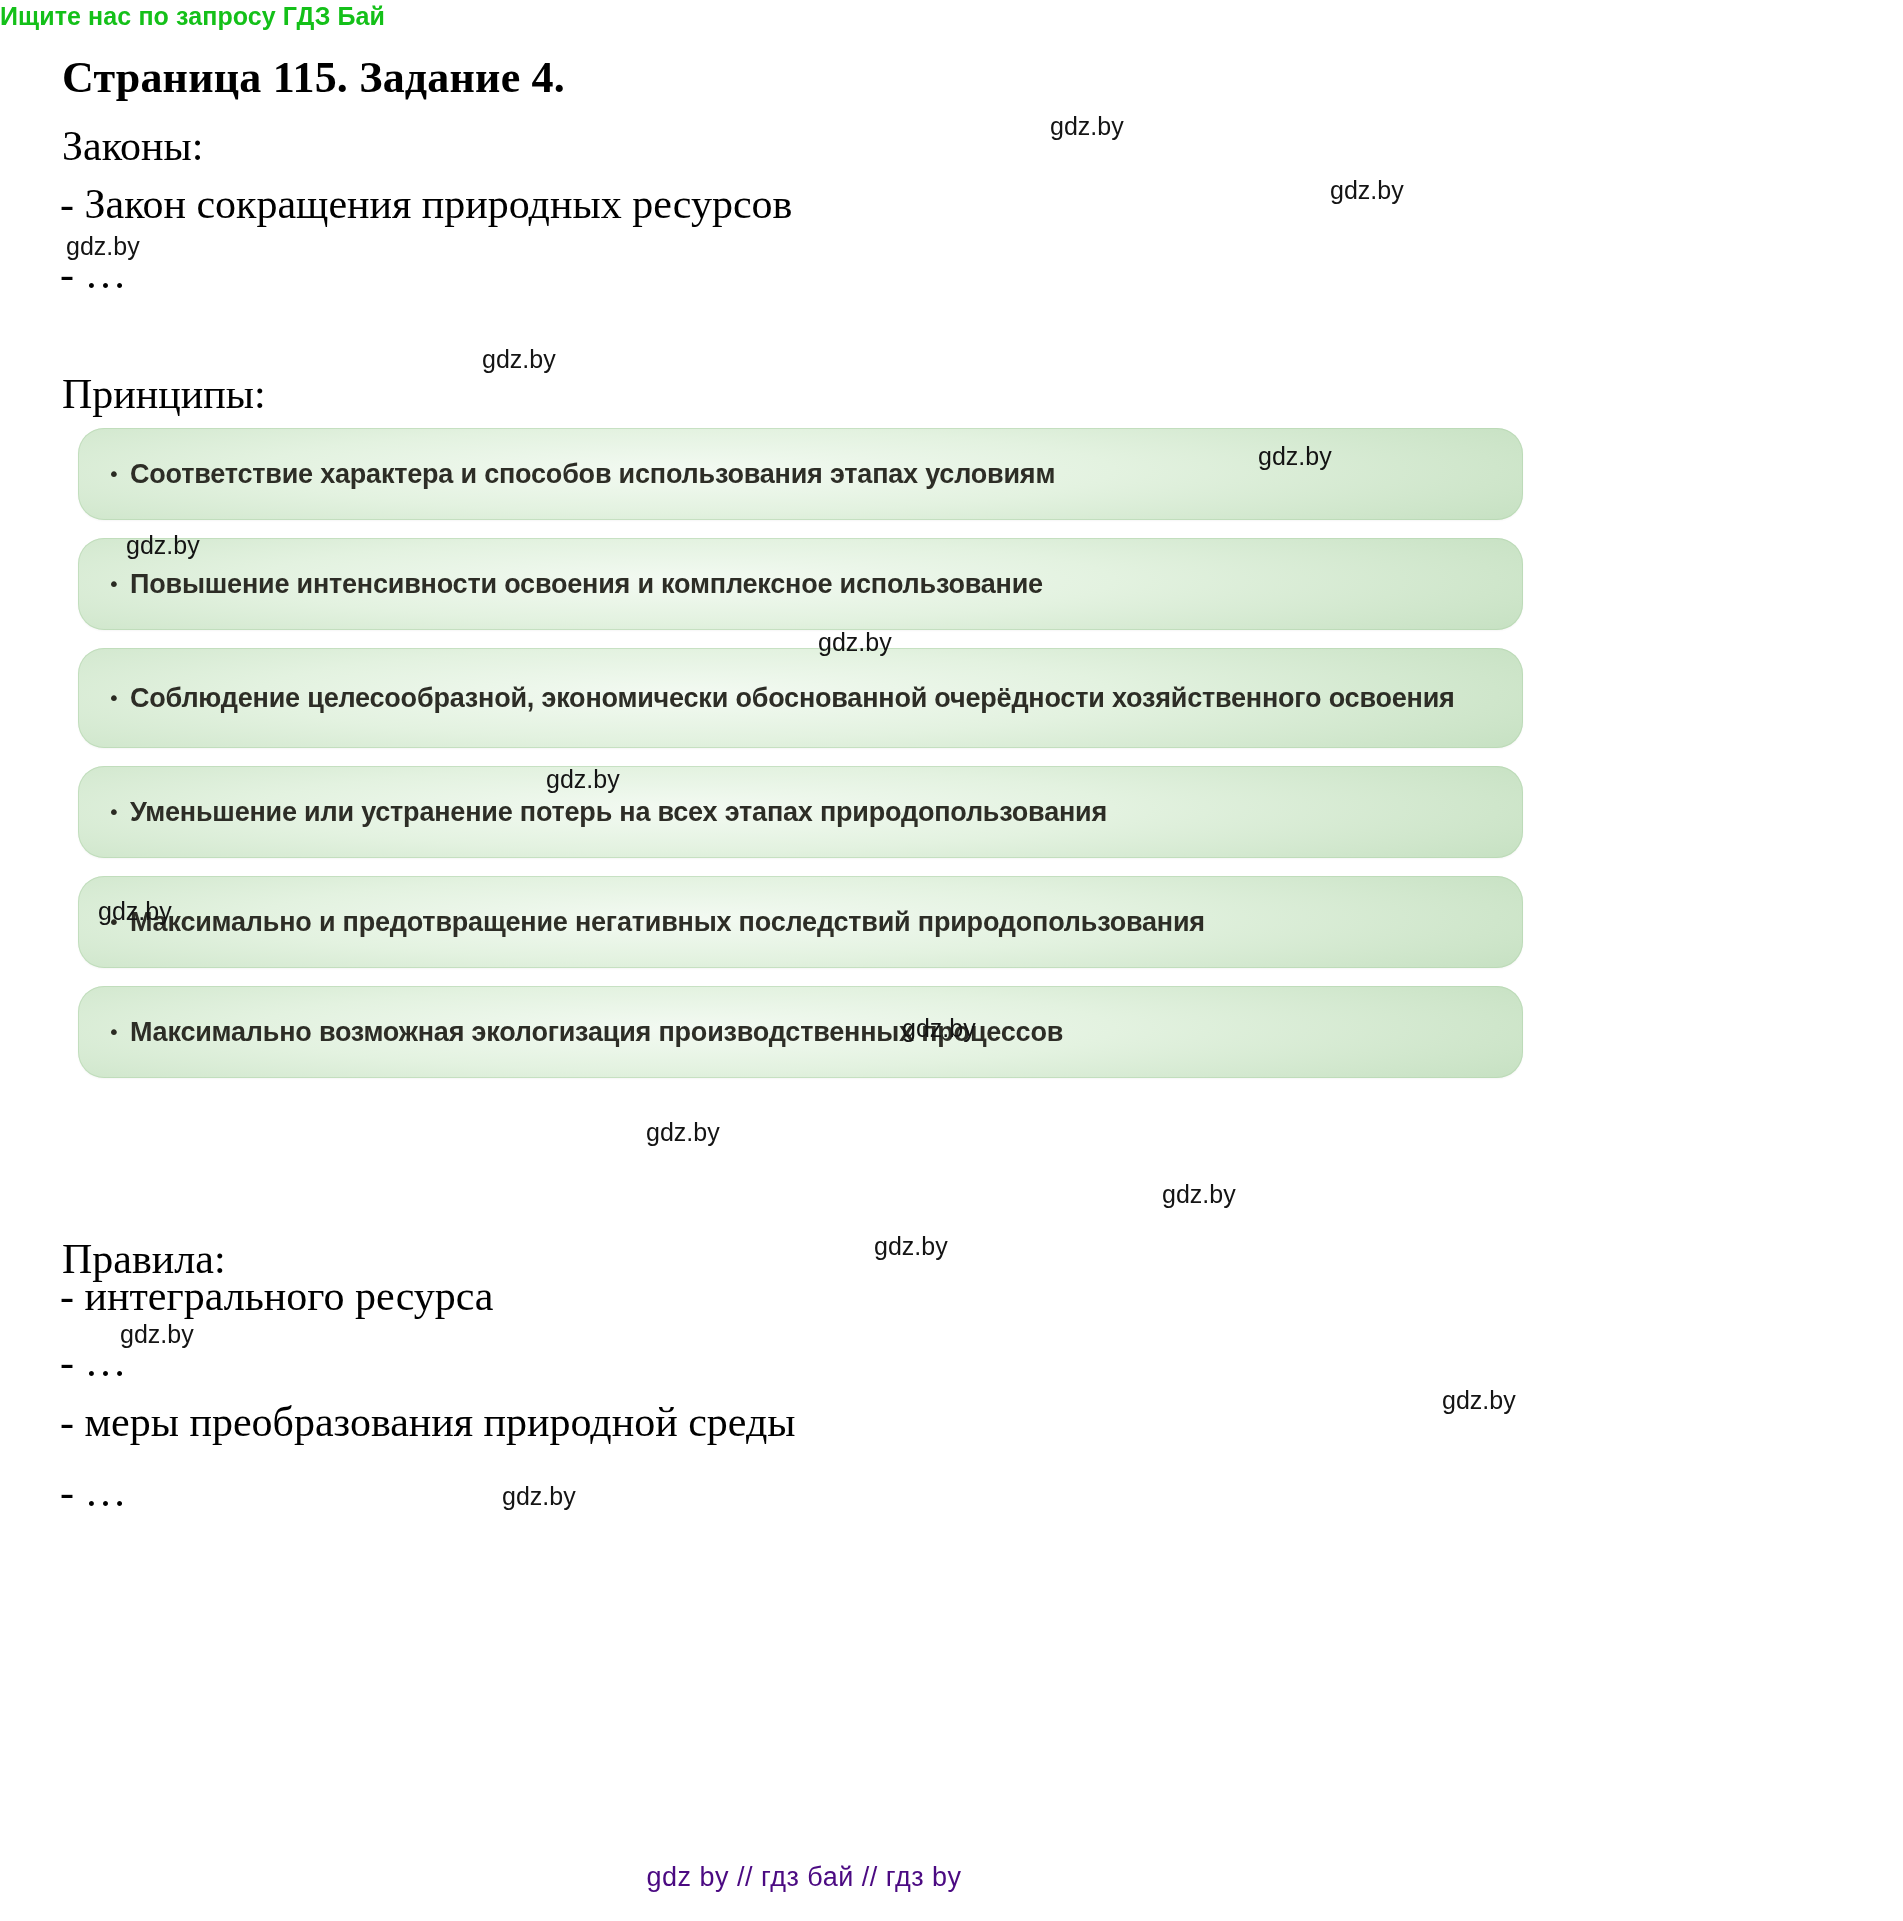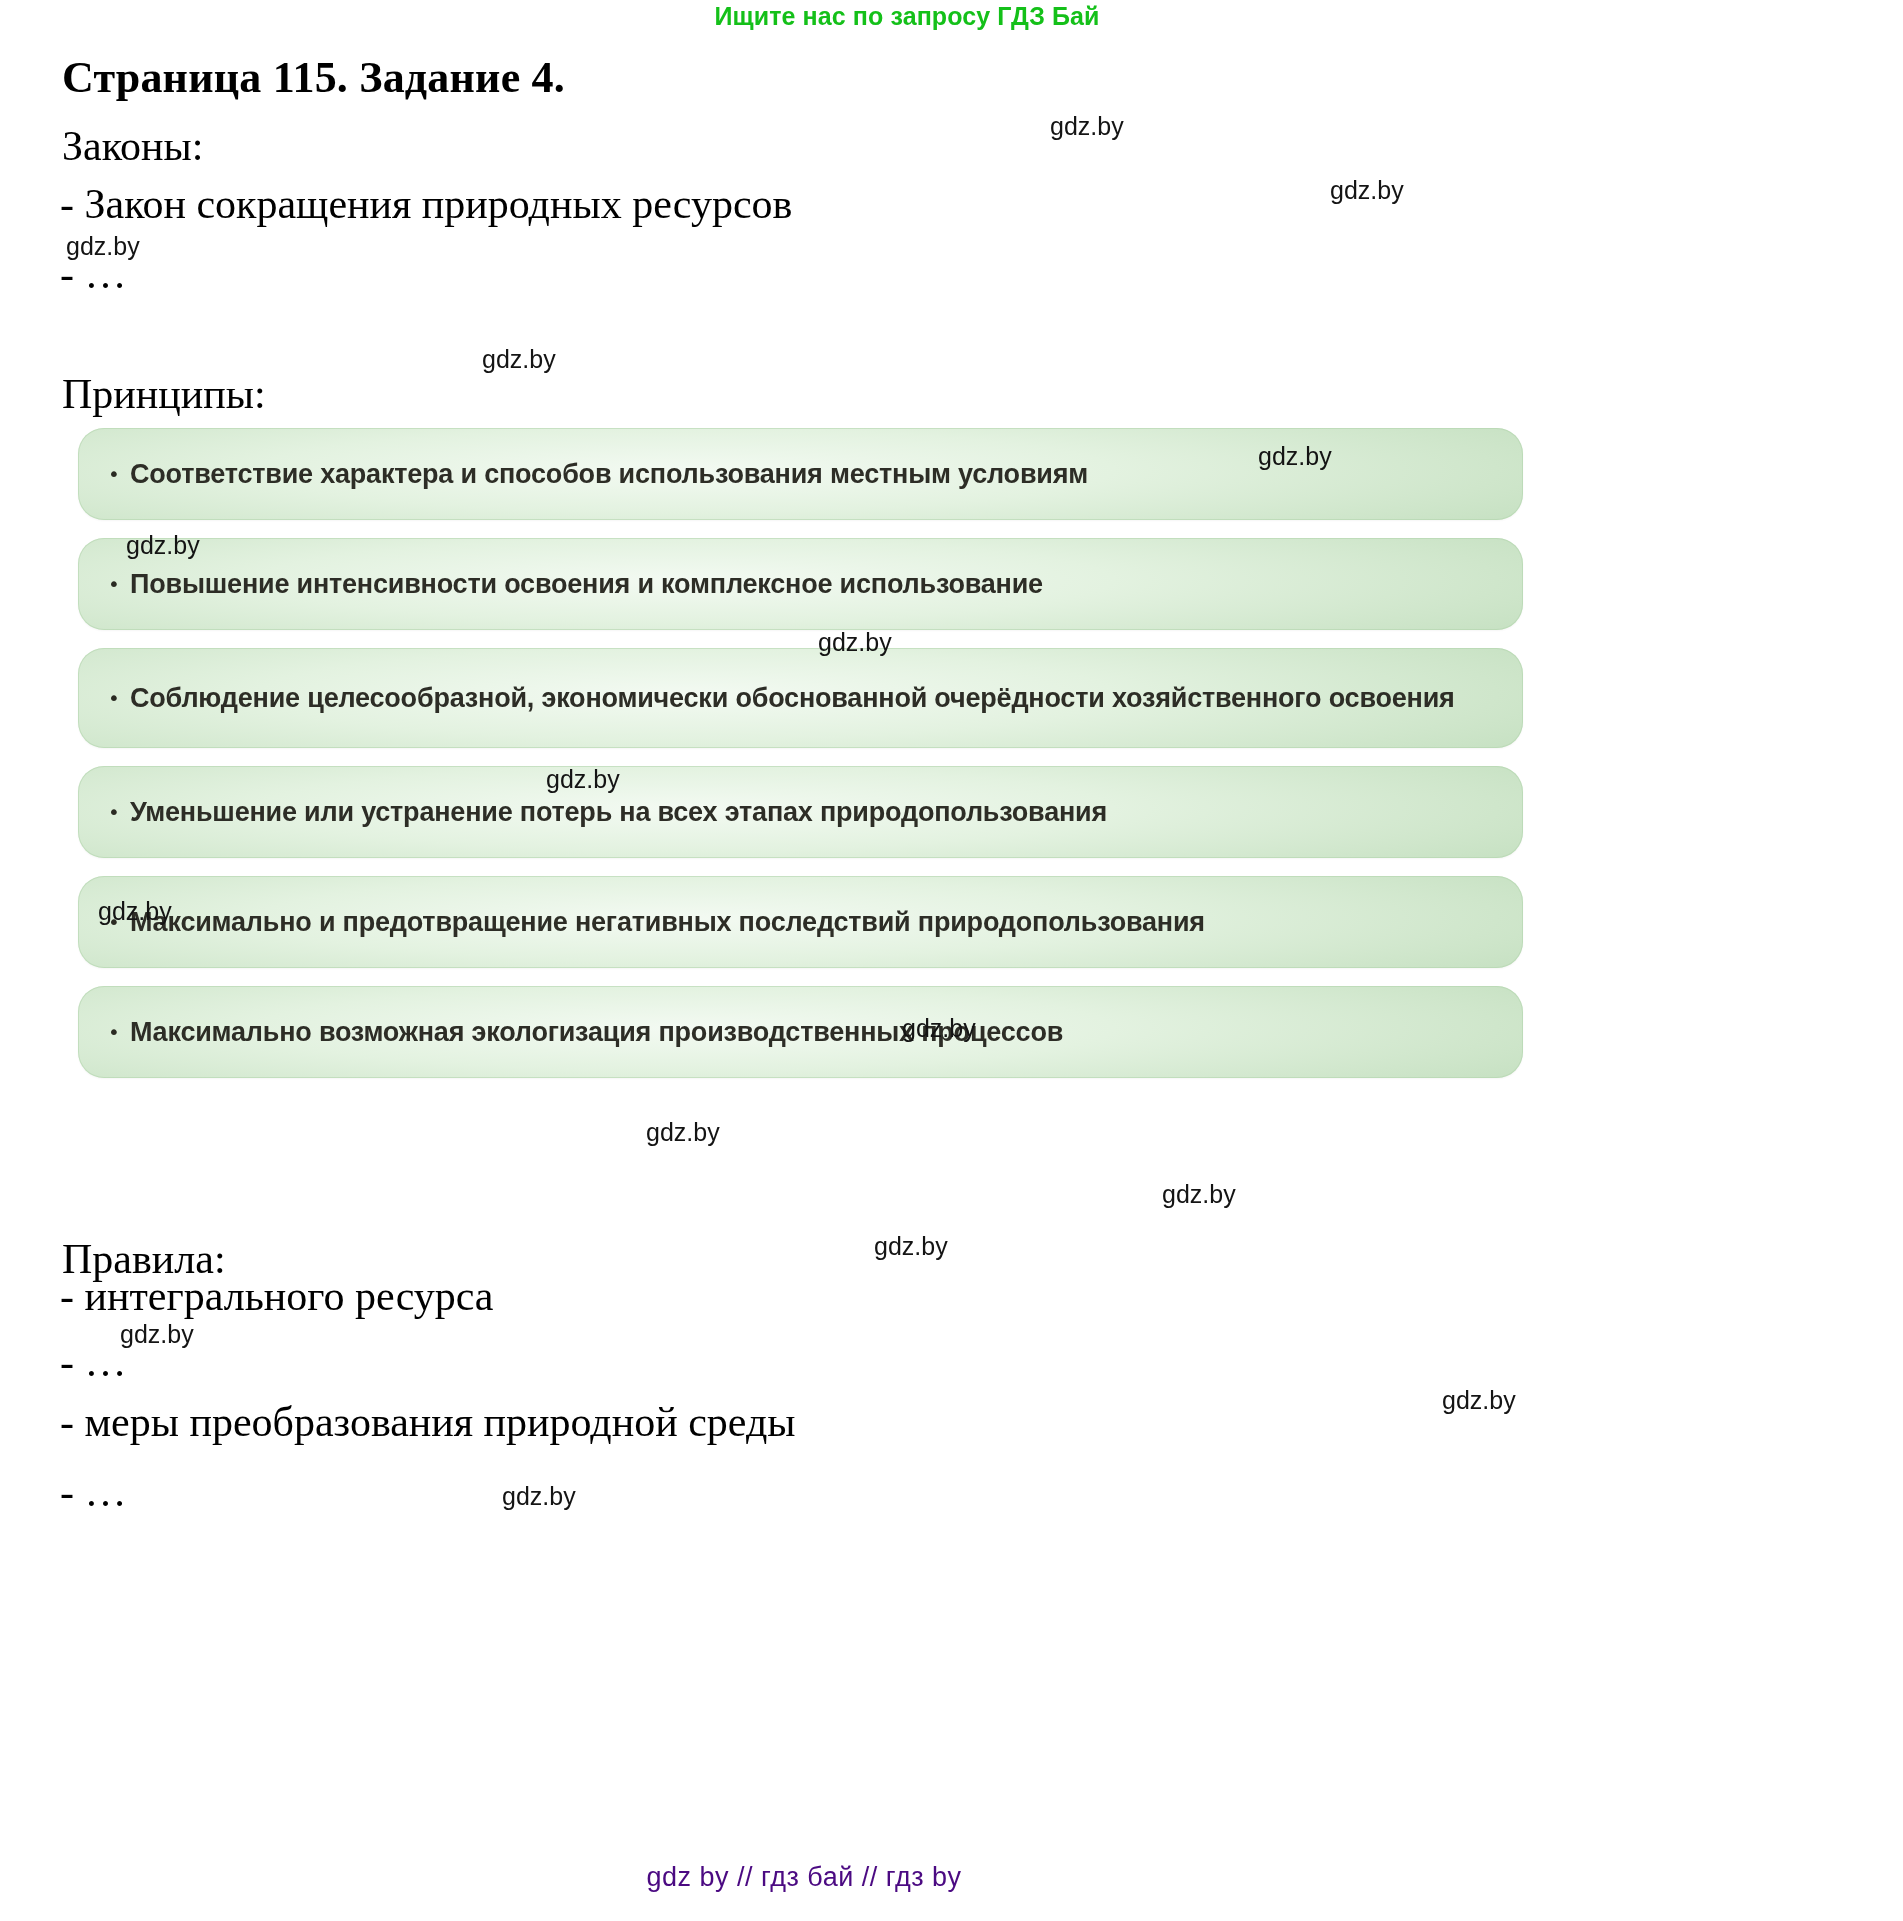--- a/index.html
+++ b/index.html
@@ -15,21 +15,20 @@
     font-family: "Liberation Serif", "DejaVu Serif", serif;
     -webkit-font-smoothing: antialiased;
   }
 
   
   #promo-banner {
     position: absolute;
     top: 2px;
     left: 0;
     width: 1814px;
-    text-align: center;
     color: #14c019;
     font-family: "Liberation Sans", "DejaVu Sans", sans-serif;
     font-size: 25px;
     font-weight: 700;
     letter-spacing: 0.1px;
     white-space: nowrap;
   }
 
   
   #page-title {
@@ -155,21 +154,21 @@
 <div id="law-1" class="serif-line">- Закон сокращения природных ресурсов</div>
 
 <div id="law-2" class="serif-ellipsis">- …</div>
 
 <div id="principles-heading" class="serif-heading">Принципы:</div>
 
 <div id="principles-list">
 
   <div class="principle-box">
     <span class="principle-bullet">•</span>
-    <span class="principle-text">Соответствие характера и способов использования местным условиям</span>
+    <span class="principle-text">Соответствие характера и способов использования этапах условиям</span>
   </div>
 
   <div class="principle-box">
     <span class="principle-bullet">•</span>
     <span class="principle-text">Повышение интенсивности освоения и комплексное использование</span>
   </div>
 
   <div class="principle-box tall">
     <span class="principle-bullet">•</span>
     <span class="principle-text">Соблюдение целесообразной, экономически обоснованной очерёдности хозяйственного освоения</span>

